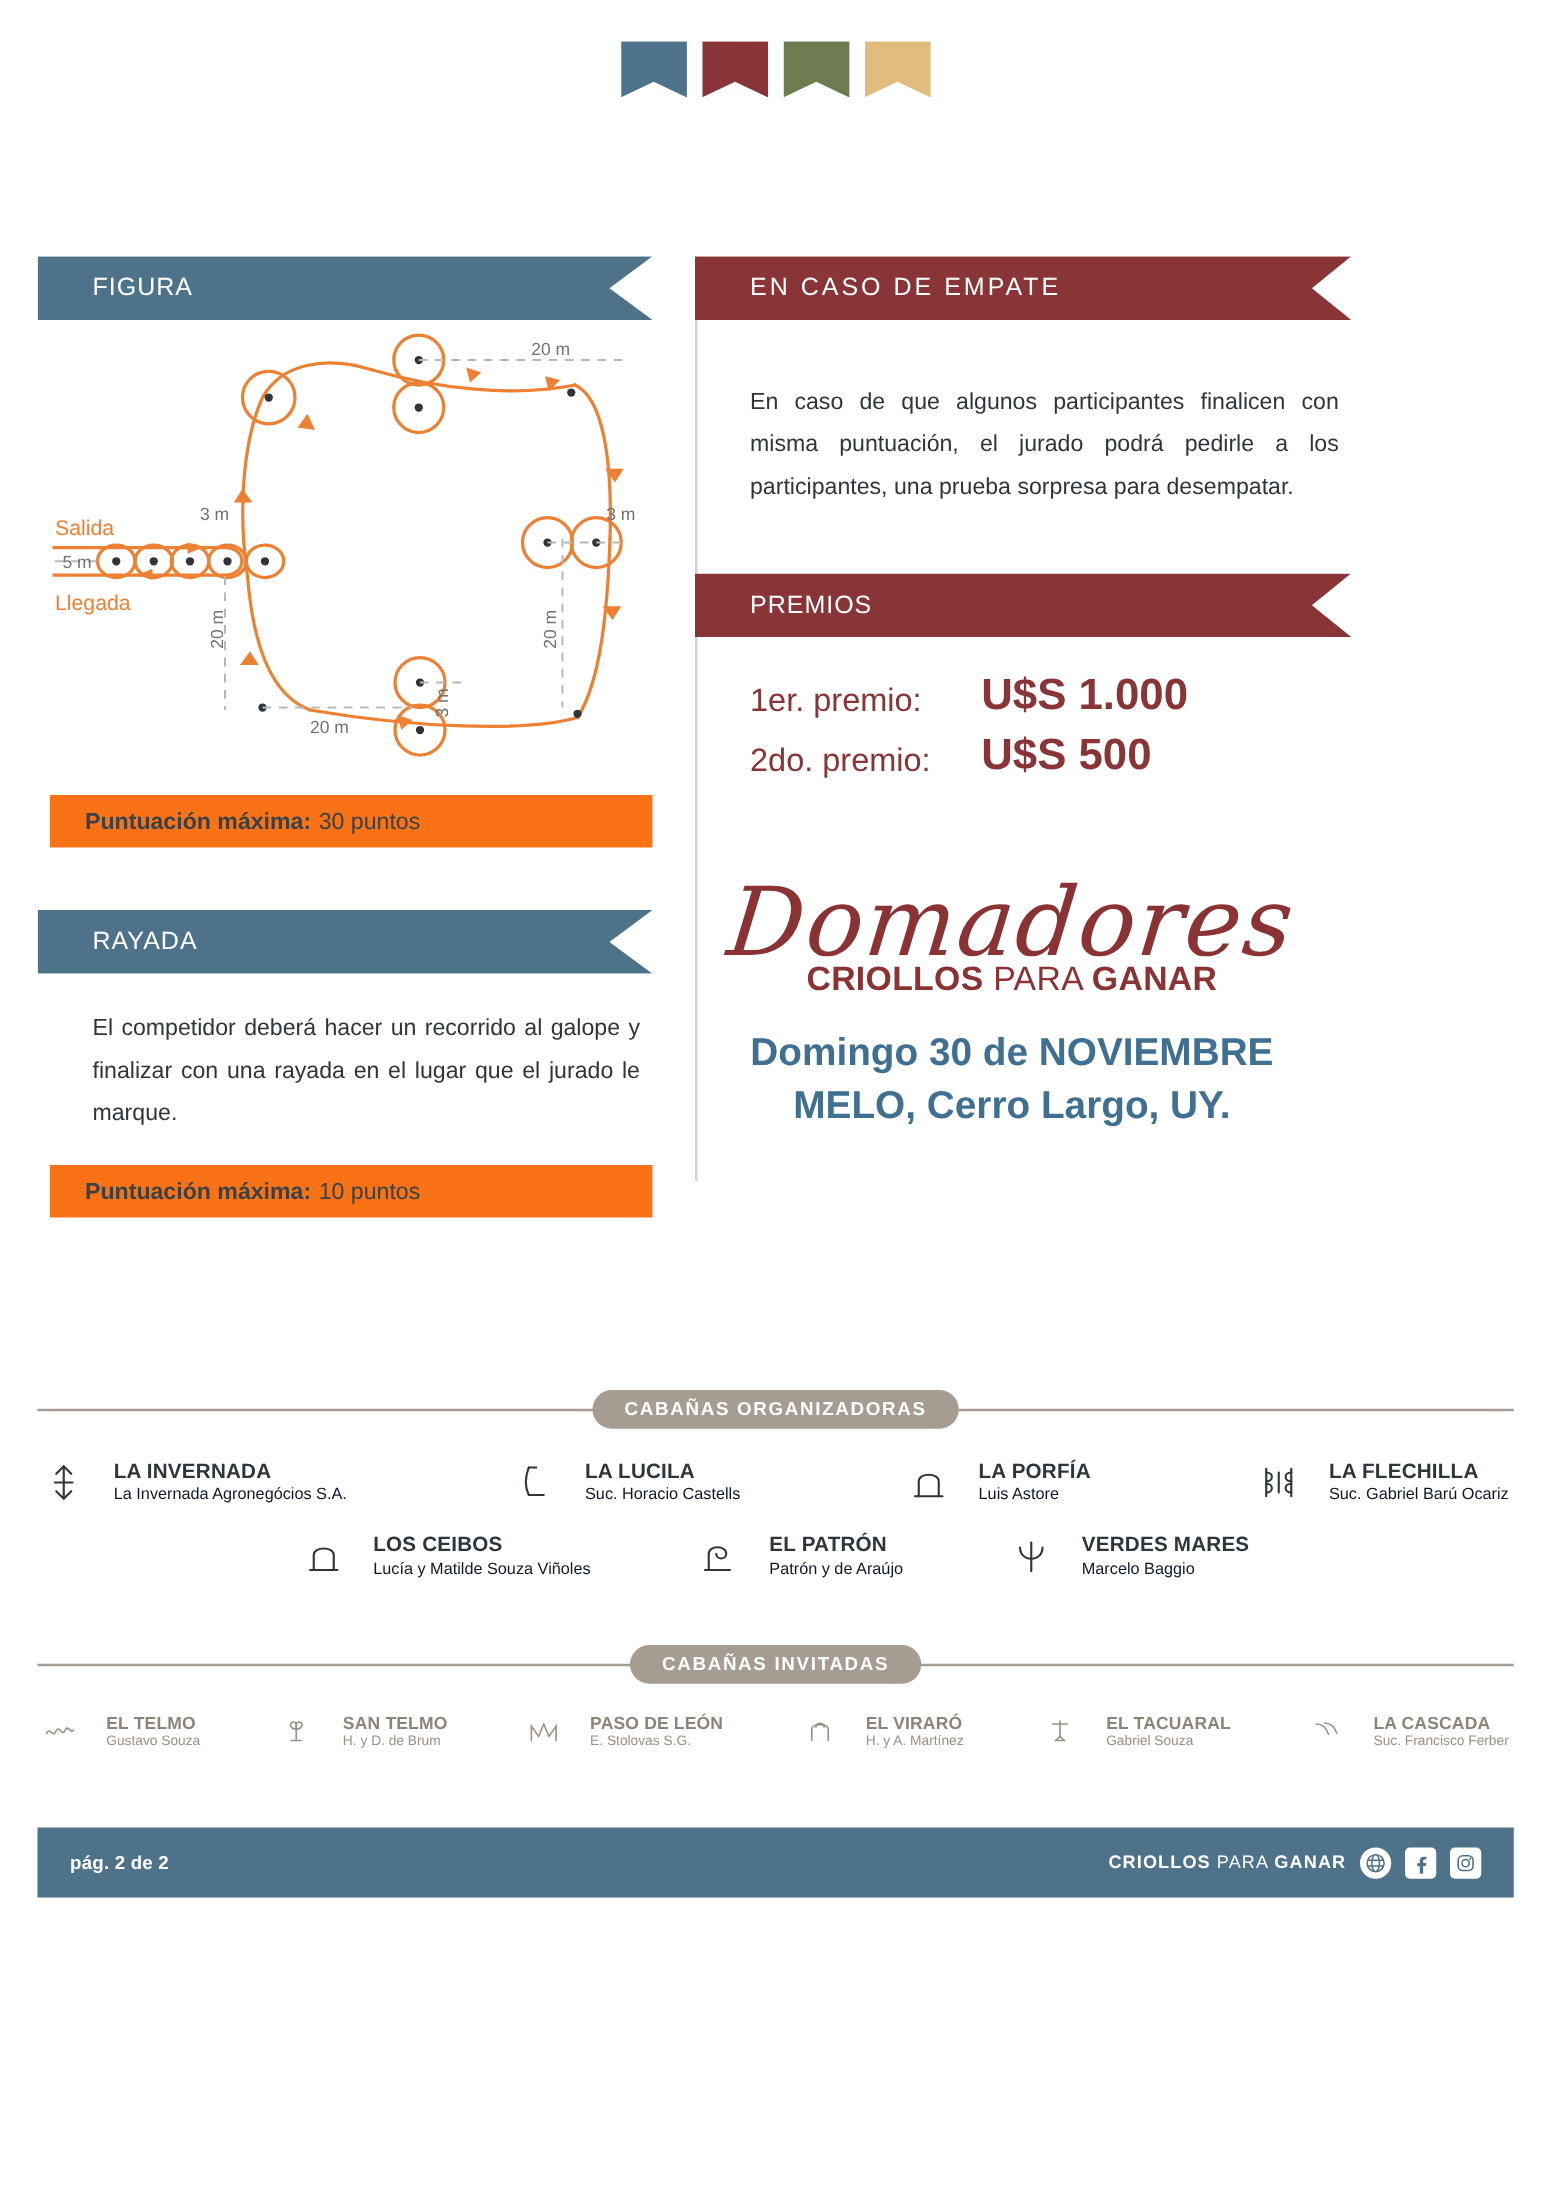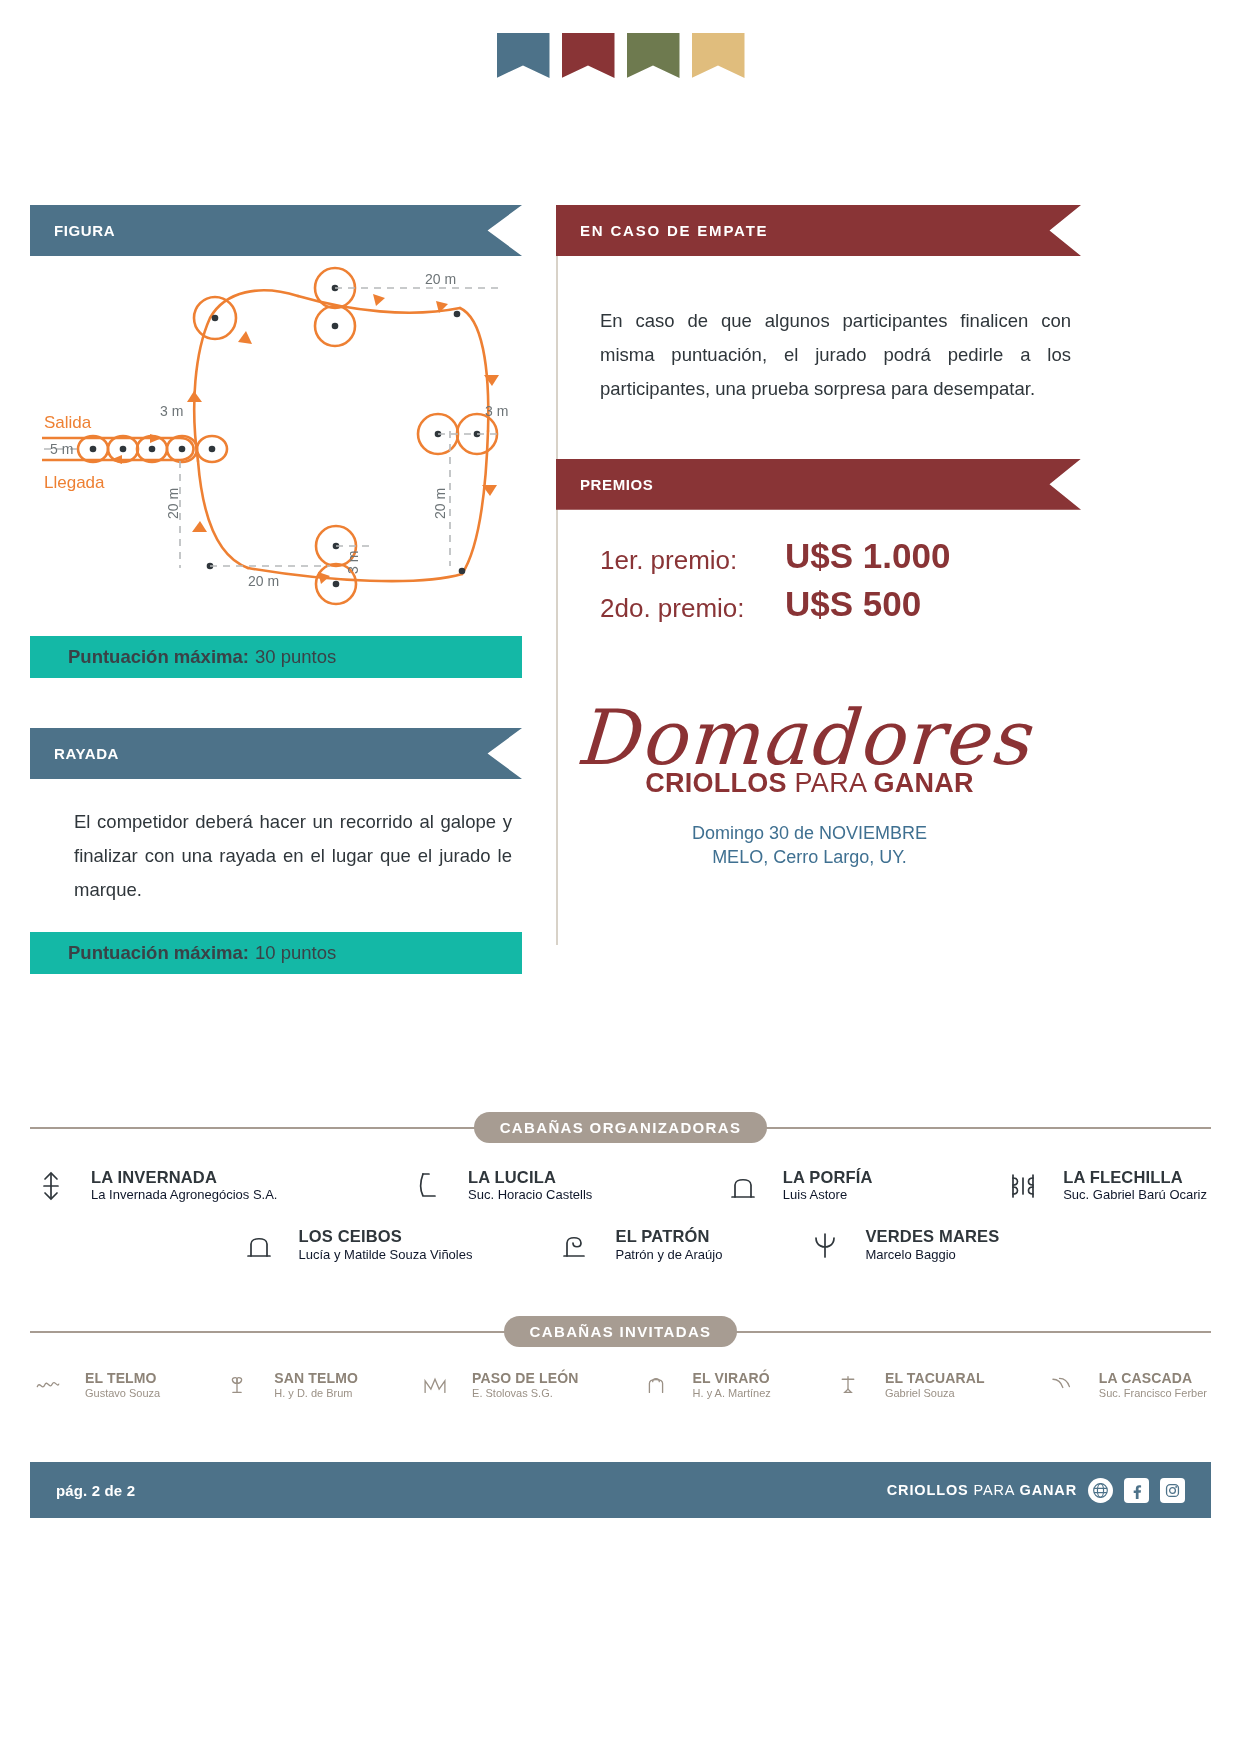--- a/index.html
+++ b/index.html
@@ -64,36 +64,37 @@
     background: #4d7289;
     width: 492px;
     clip-path: polygon(0 0, 100% 0, 93% 50%, 100% 100%, 0 100%);
   }
   .banner-red {
     background: #893436;
     width: 525px;
     clip-path: polygon(0 0, 100% 0, 94% 50%, 100% 100%, 0 100%);
   }
   .banner-title {
-    font-size: 15px;
-    font-weight: bold;
+    font-size: 20px;
+    font-weight: normal;
     letter-spacing: 0.04em;
-    padding-left: 24px;
+    padding-left: 44px;
   }
   .banner-title.spaced { letter-spacing: 0.12em; }
 
   
   .score-box {
-    background: #14b8a6;
+    background: #f97316;
     height: 42px;
     display: flex;
     align-items: center;
-    padding-left: 38px;
+    padding-left: 28px;
     font-size: 18.5px;
     color: #3a4247;
+    margin-left: 10px;
   }
   .score-box b { font-weight: bold; margin-right: 6px; }
   .score-box span.val { font-weight: normal; }
 
   
   .figure-wrap {
     width: 492px;
     height: 380px;
     position: relative;
   }
@@ -147,22 +148,22 @@
   }
   .logo-sub {
     font-size: 27px;
     letter-spacing: 0.01em;
     color: #8b3234;
     margin-top: -6px;
   }
   .logo-sub .b { font-weight: bold; }
   .logo-date {
     margin-top: 22px;
-    font-size: 18px;
-    font-weight: normal;
+    font-size: 31px;
+    font-weight: bold;
     color: #3f7091;
     line-height: 1.35;
   }
 
   
   .sponsors {
     position: absolute;
     left: 30px;
     top: 1112px;
     width: 1181px;

